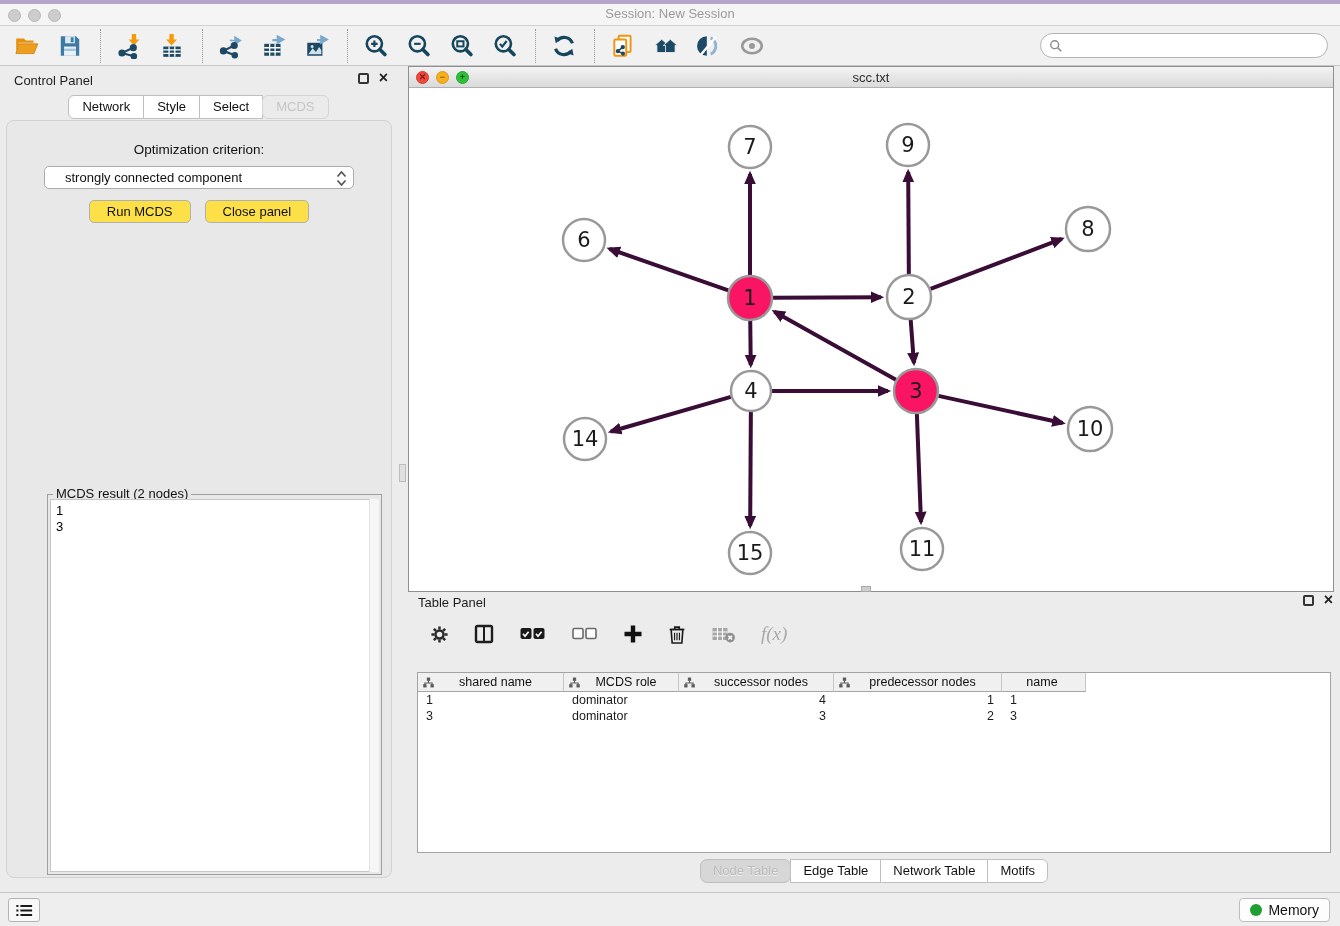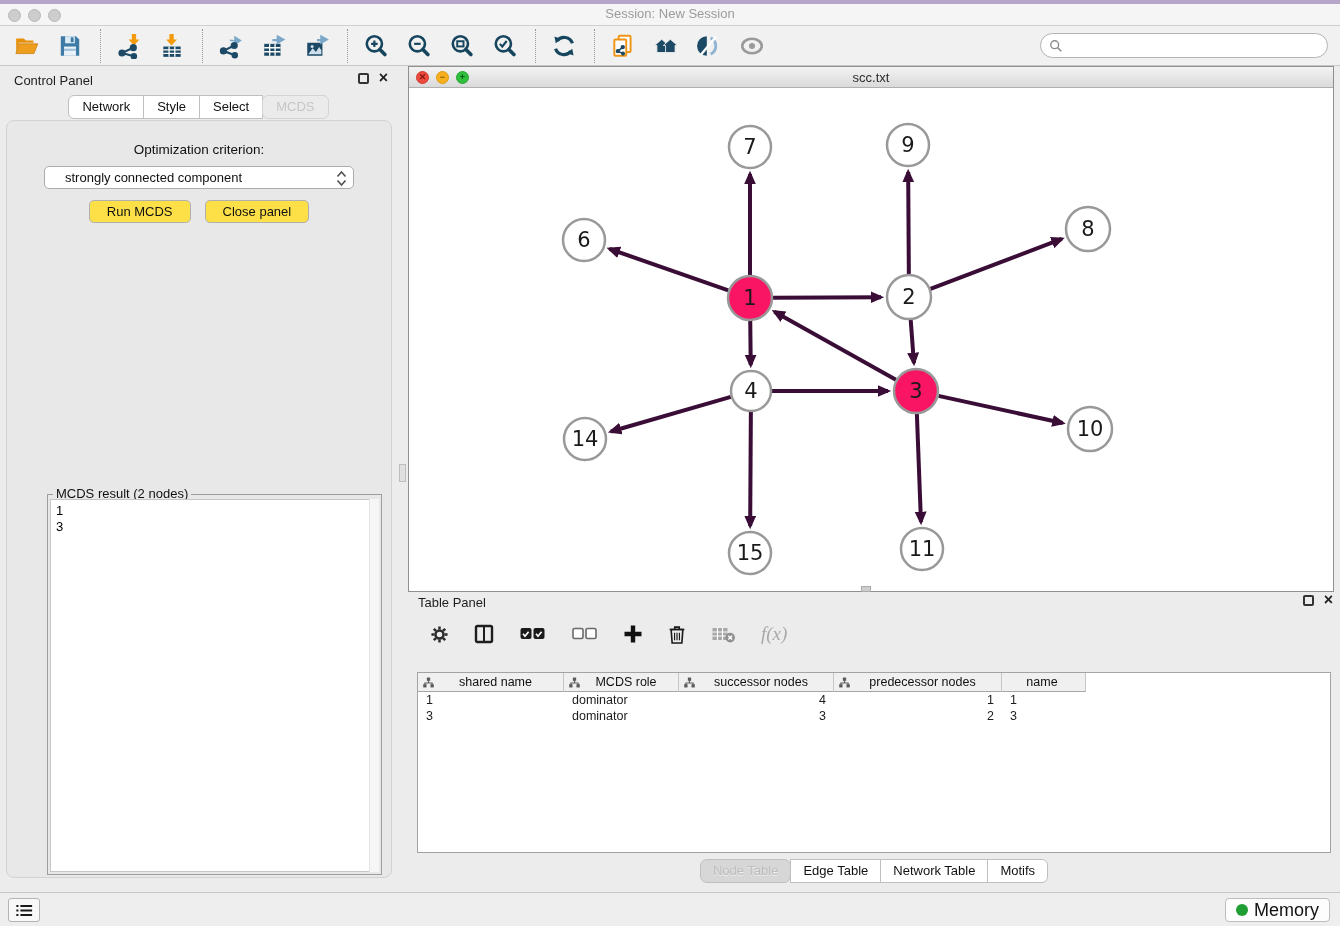--- a/index.html
+++ b/index.html
@@ -75,21 +75,21 @@
   .t-hfill { flex:1; background:#fff; }
   .t-row { display:flex; height:16px; font-size:12.5px; color:#1c1c1c; }
   .t-cell { padding:1px 8px 0 8px; overflow:hidden; white-space:nowrap; }
   .tp-tabs { position:absolute; left:0; bottom:5px; width:100%; text-align:center; }
   .tp-tabs .tab { padding:3px 12px 4px 12px; }
   .tp-tabs .tab.active { background:#d7d7d7; color:#bcbcbc; border-color:#bfbfbf; text-shadow:0 1px 0 #eee; border-radius:7px; }
 
   
   .status-bar { position:absolute; left:0; top:892px; width:1340px; height:34px; background:#eeeeee; border-top:1px solid #c6c6c6; }
   .sb-list-btn { position:absolute; left:8px; top:5px; width:32px; height:24px; background:#f8f8f8; border:1px solid #b4b4b4; border-radius:3px; display:flex; align-items:center; justify-content:center; }
-  .sb-memory { position:absolute; right:10px; top:5px; height:24px; background:#fdfdfd; border:1px solid #bdbdbd; border-radius:4px; display:flex; align-items:center; gap:6px; padding:0 10px; font-size:18px; color:#111;justify-content:center; }
+  .sb-memory { position:absolute; right:10px; top:5px; height:24px; background:#fdfdfd; border:1px solid #bdbdbd; border-radius:4px; display:flex; align-items:center; gap:6px; padding:0 10px; font-size:14px; color:#111;justify-content:center; }
   .mem-dot { width:12px; height:12px; border-radius:50%; background:#1e9e33; }
 </style>
 </head>
 <body>
 
 <div class="titlebar">
   <div class="tint"></div>
   <span class="tl-dot" style="left:8px"></span>
   <span class="tl-dot" style="left:28px"></span>
   <span class="tl-dot" style="left:48px"></span>

